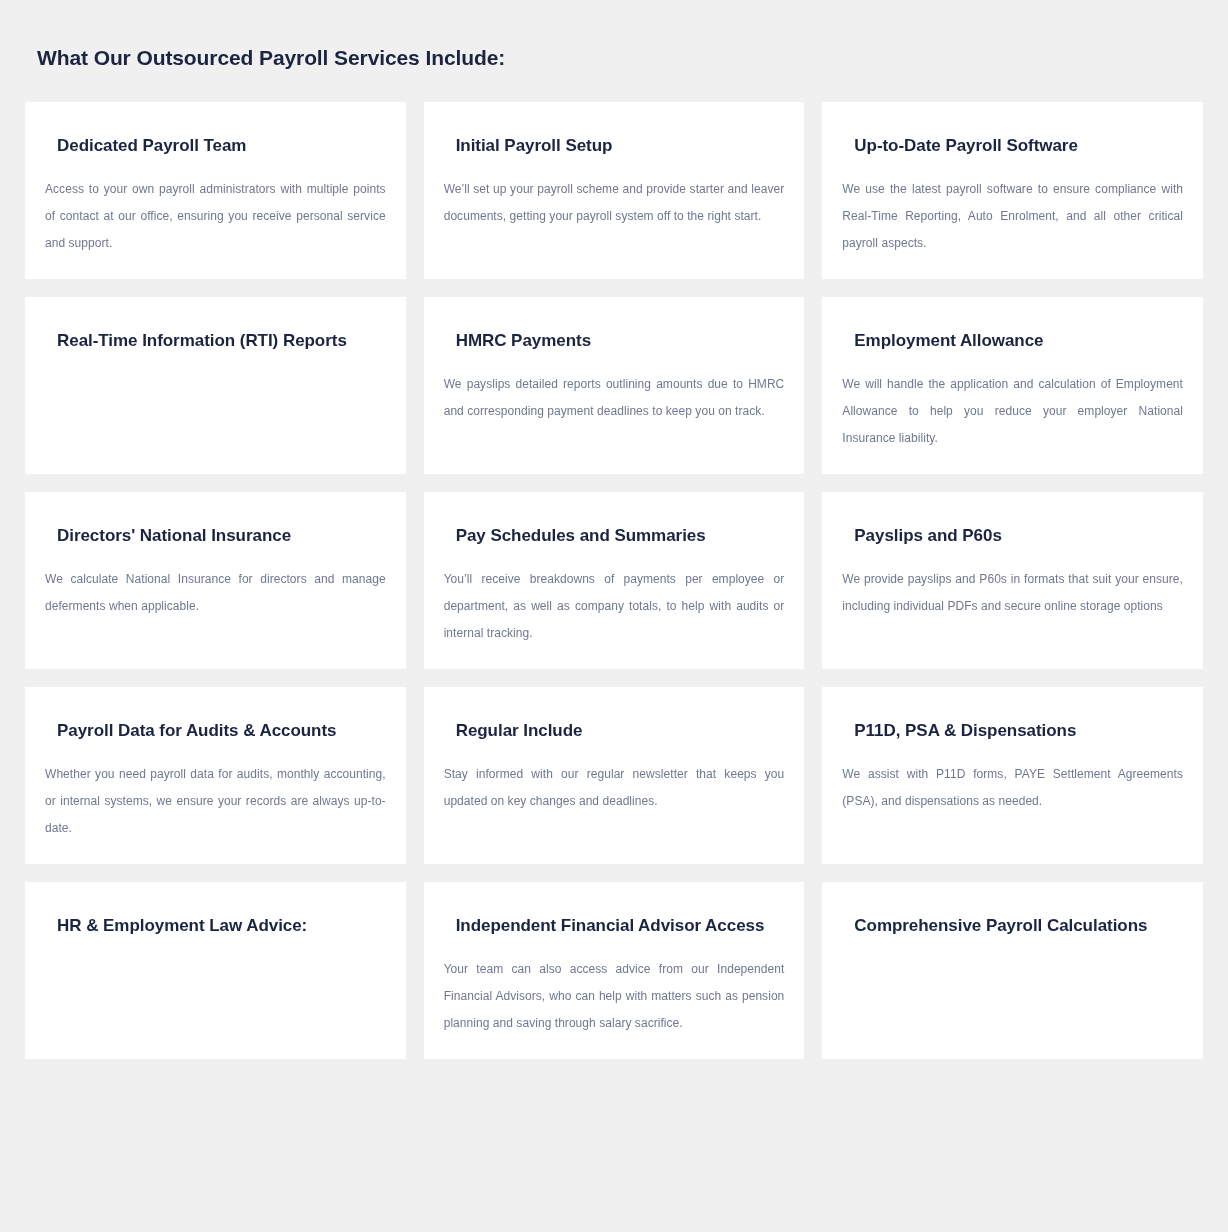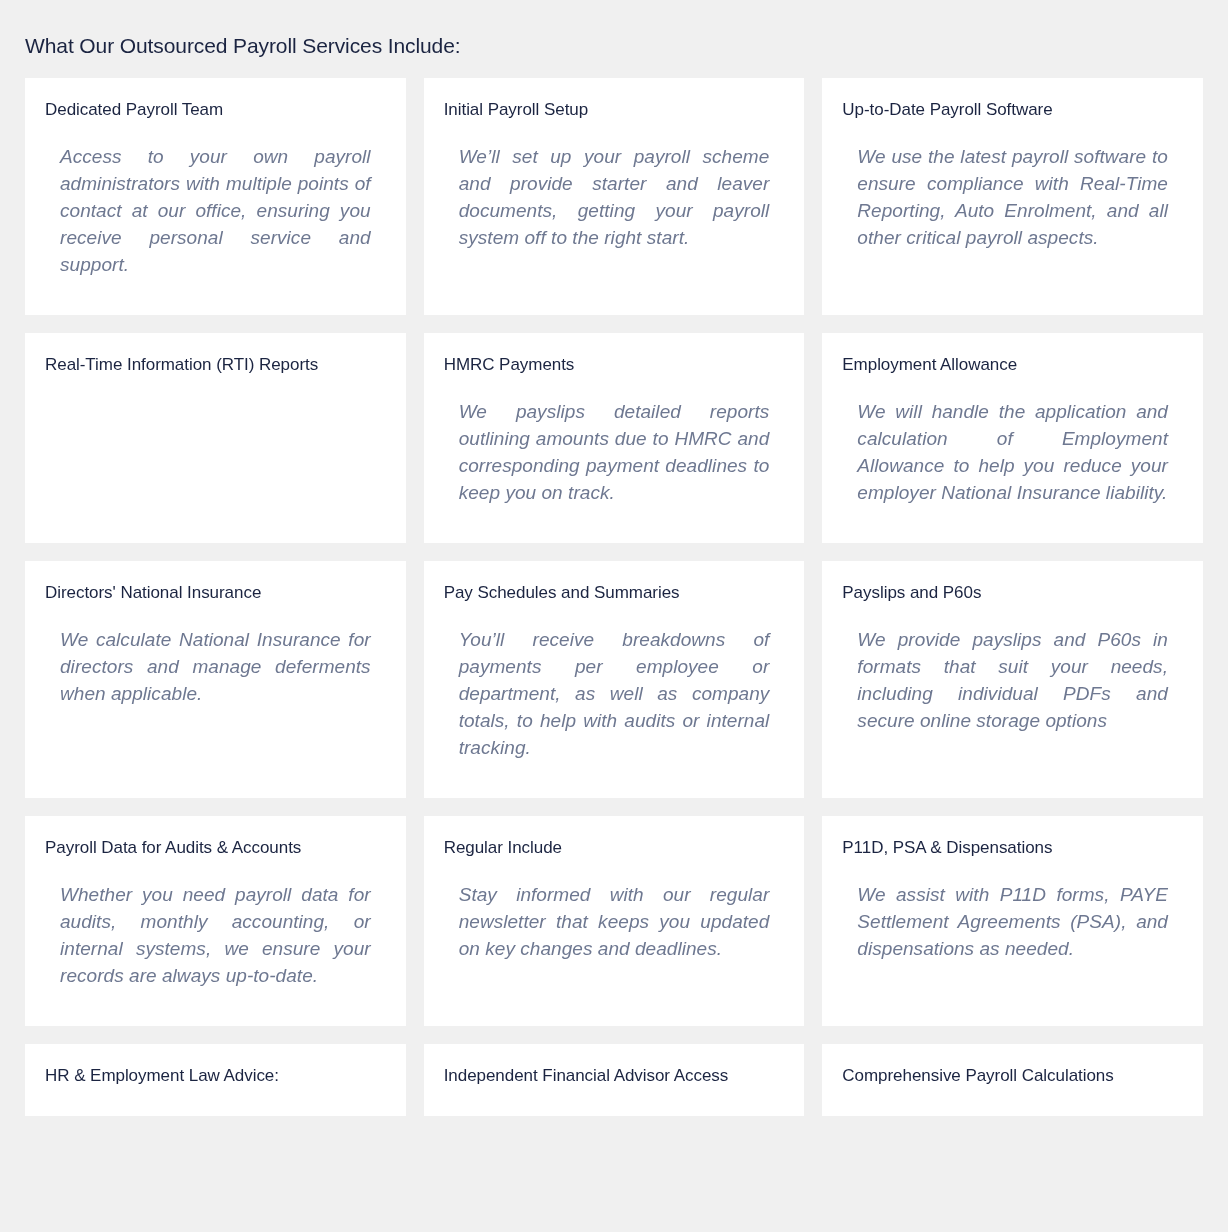--- a/index.html
+++ b/index.html
@@ -12,57 +12,56 @@
     height: 1232px;
     background: #f0f0f0;
     font-family: "Liberation Sans", sans-serif;
     -webkit-font-smoothing: antialiased;
   }
   .page {
     width: 1228px;
     padding: 0 25px;
   }
   .section-title {
-    margin: 0;
+    margin: 12px;
     padding: 33px 0 19px 0;
     font-size: 21px;
-    font-weight: 400;
+    font-weight: 700;
     line-height: 26px;
     color: #1b2441;
     letter-spacing: -0.1px;
   }
   .grid {
     display: grid;
     grid-template-columns: repeat(3, 1fr);
     column-gap: 18px;
     row-gap: 18px;
   }
   .card {
     background: #ffffff;
     padding: 20px 20px 22px 20px;
     display: flex;
     flex-direction: column;
   }
   .card-title {
-    margin: 0;
+    margin: 12px;
     font-size: 17px;
-    font-weight: 400;
+    font-weight: 700;
     line-height: 24px;
     color: #1b2441;
     letter-spacing: -0.05px;
     padding-bottom: 6px;
   }
   .card-body {
-    margin: 15px;
-    font-size: 19px;
+    margin: 0;
+    font-size: 12px;
     line-height: 27px;
     color: #6e7891;
     text-align: justify;
     letter-spacing: 0.05px;
-    font-style: italic;
   }
 </style>
 </head>
 <body>
 
 <div class="page">
 
   <h2 class="section-title">What Our Outsourced Payroll Services Include:</h2>
 
   <div class="grid">
@@ -93,38 +92,39 @@
       <div class="card">
         <h3 class="card-title">Directors' National Insurance</h3>
         <p class="card-body">We calculate National Insurance for directors and manage deferments when applicable.</p>
       </div>
       <div class="card">
         <h3 class="card-title">Pay Schedules and Summaries</h3>
         <p class="card-body">You’ll receive breakdowns of payments per employee or department, as well as company totals, to help with audits or internal tracking.</p>
       </div>
       <div class="card">
         <h3 class="card-title">Payslips and P60s</h3>
-        <p class="card-body">We provide payslips and P60s in formats that suit your needs, including individual PDFs and secure online storage options</p>
+        <p class="card-body">We provide payslips and P60s in formats that suit your ensure, including individual PDFs and secure online storage options</p>
       </div>
       <div class="card">
         <h3 class="card-title">Payroll Data for Audits &amp; Accounts</h3>
         <p class="card-body">Whether you need payroll data for audits, monthly accounting, or internal systems, we ensure your records are always up-to-date.</p>
       </div>
       <div class="card">
         <h3 class="card-title">Regular Include</h3>
         <p class="card-body">Stay informed with our regular newsletter that keeps you updated on key changes and deadlines.</p>
       </div>
       <div class="card">
         <h3 class="card-title">P11D, PSA &amp; Dispensations</h3>
         <p class="card-body">We assist with P11D forms, PAYE Settlement Agreements (PSA), and dispensations as needed.</p>
       </div>
       <div class="card">
         <h3 class="card-title">HR &amp; Employment Law Advice:</h3>
       </div>
       <div class="card">
         <h3 class="card-title">Independent Financial Advisor Access</h3>
+        <p class="card-body">Your team can also access advice from our Independent Financial Advisors, who can help with matters such as pension planning and saving through salary sacrifice.</p>
       </div>
       <div class="card">
         <h3 class="card-title">Comprehensive Payroll Calculations</h3>
       </div>
     </div>
 
 </div>
 
 </body></html>

